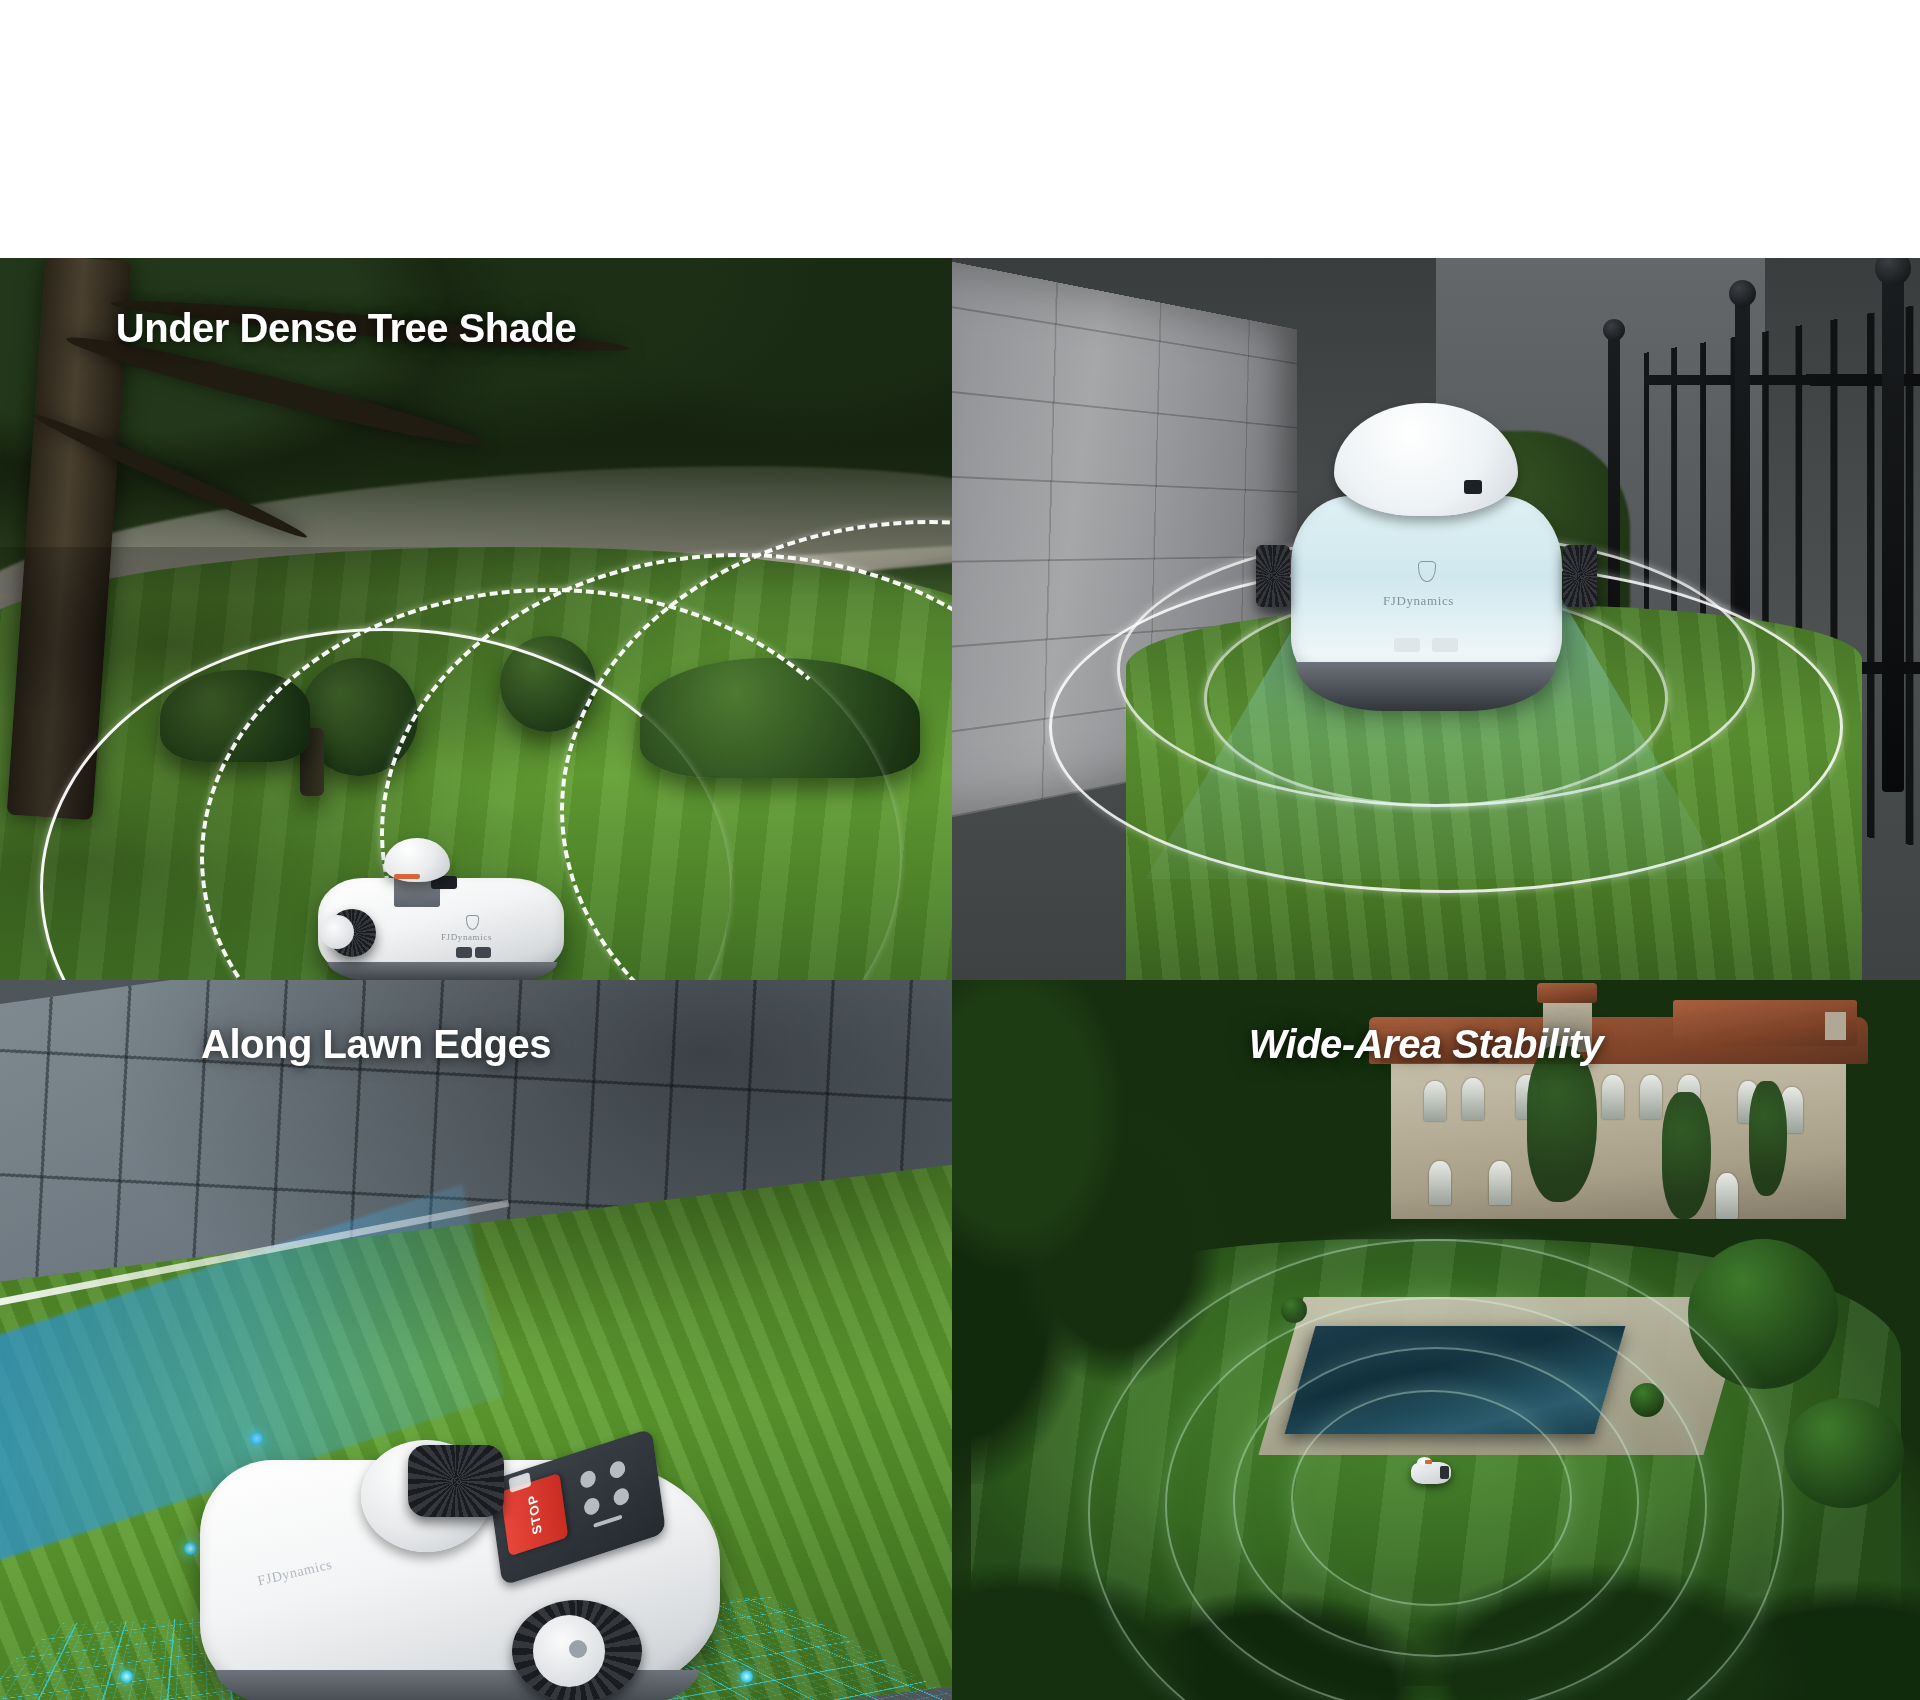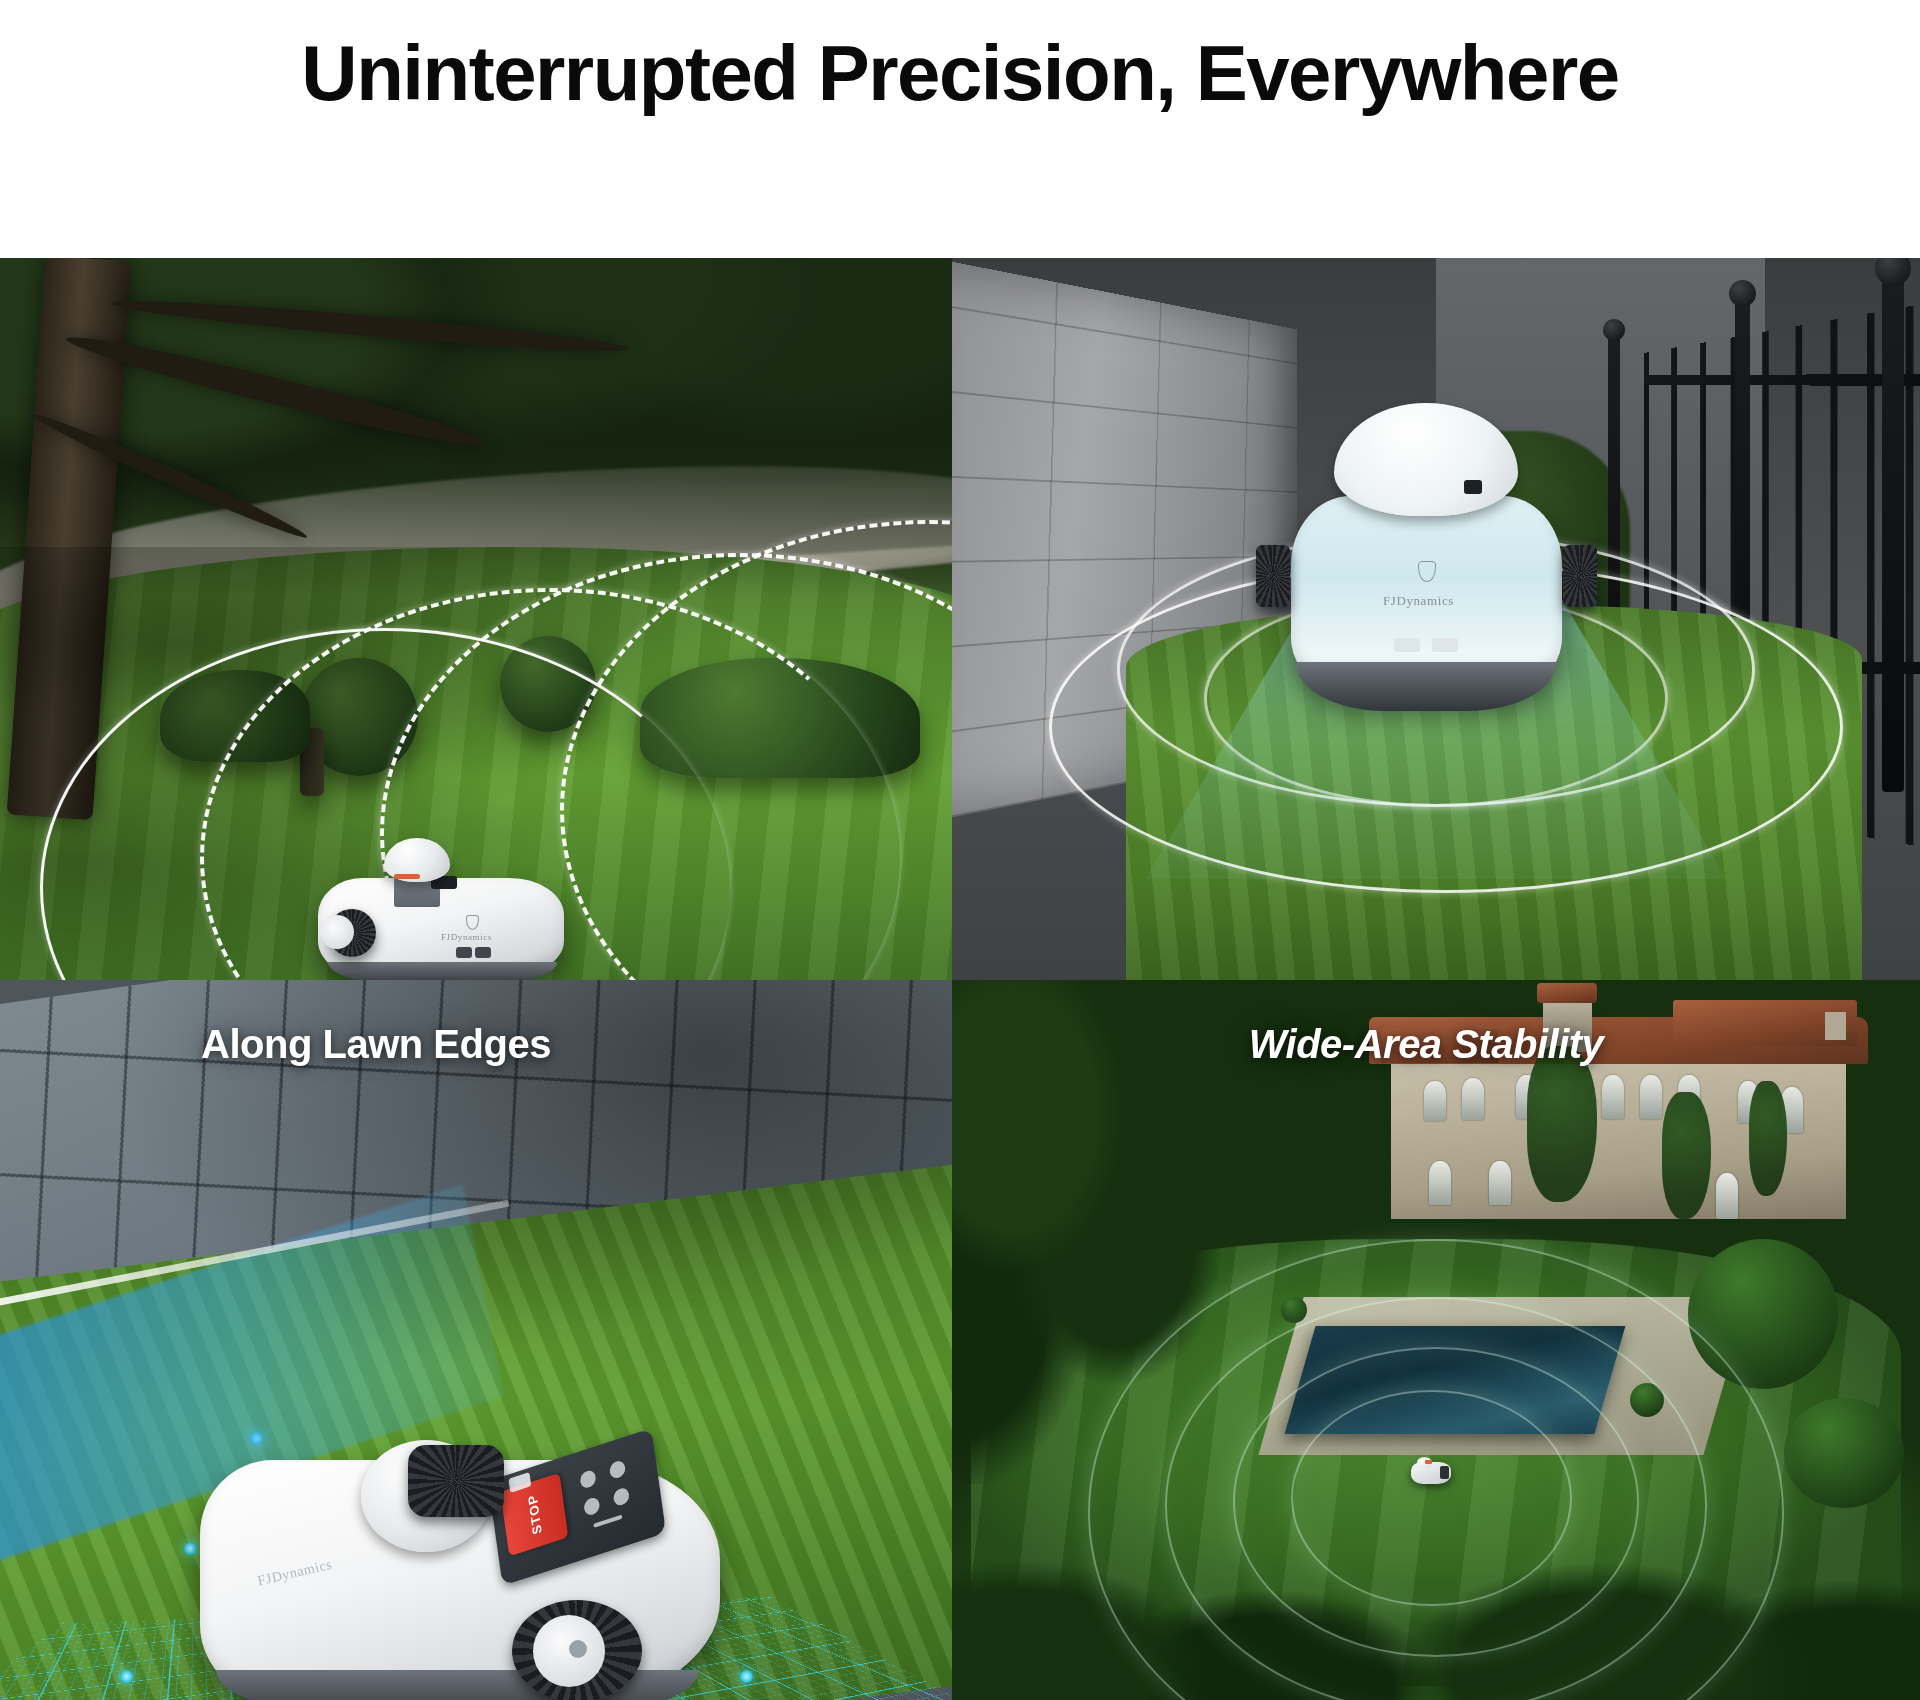--- a/index.html
+++ b/index.html
@@ -373,21 +373,20 @@
     position:absolute; background:radial-gradient(circle at 36% 30%,#fff,#d4d8dc);
     border-radius:50%;
   }
 </style>
 </head>
 <body>
 
 <div id="root">
 
   <div class="header">
-    <div class="title">Uninterrupted Precision, Everywhere</div>
   </div>
 
   <div class="grid">
 
     <div class="panel p1">
       <div class="p1-sky"></div>
       <div class="p1-path"></div>
       <div class="p1-kerb"></div>
       <div class="p1-lawn"></div>
 
@@ -417,20 +416,21 @@
         <div class="mw-dome" style="left:27%;top:-38%;width:66px;height:44px;"></div>
         <div class="mw-wheel" style="left:4%;top:30%;width:48px;height:48px;"></div>
         <div class="mw-hub" style="left:1%;top:36%;width:34px;height:34px;"></div>
         <div class="mw-vent" style="left:56%;top:66%;width:16px;height:11px;"></div>
         <div class="mw-vent" style="left:64%;top:66%;width:16px;height:11px;"></div>
         <div class="mw-shield" style="left:60%;top:36%;width:13px;height:15px;"></div>
         <div class="mw-logo" style="left:50%;top:52%;font-size:9px;">FJDynamics</div>
         <div style="position:absolute;left:31%;top:-4%;width:26px;height:5px;background:#d8643a;border-radius:2px;"></div>
       </div>
 
+      <div class="panel-label lab-p1">Under Dense Tree Shade</div>
     </div>
 
     <div class="panel p2">
       <div class="p2-bg"></div>
       <div class="p2-bldg"></div>
       <div class="p2-hedge"></div>
       <div class="p2-wall"></div>
 
       <div class="p2-fence"></div>
       <div class="p2-frail" style="top:16%;"></div>

